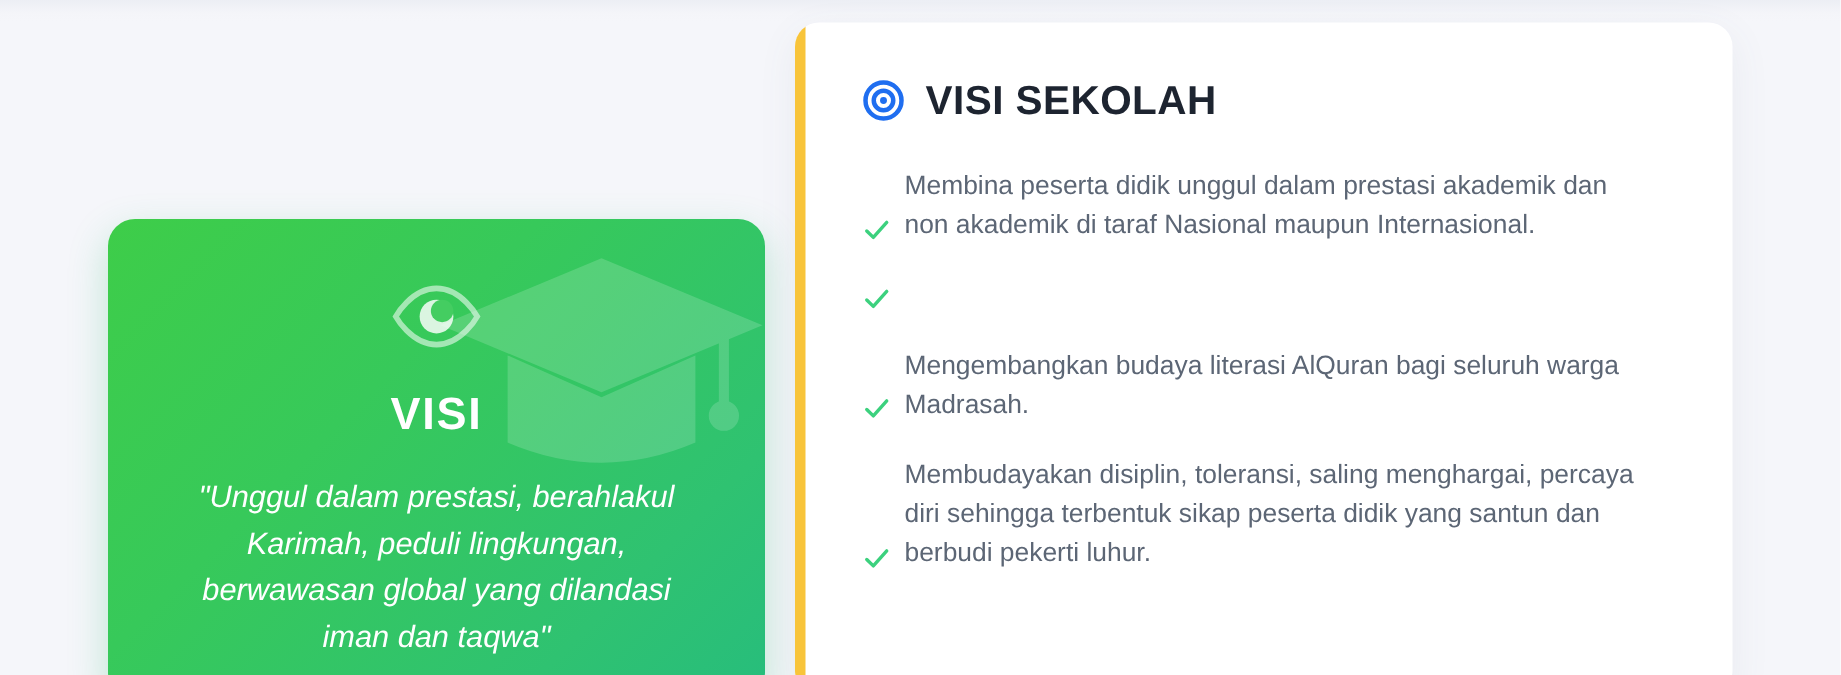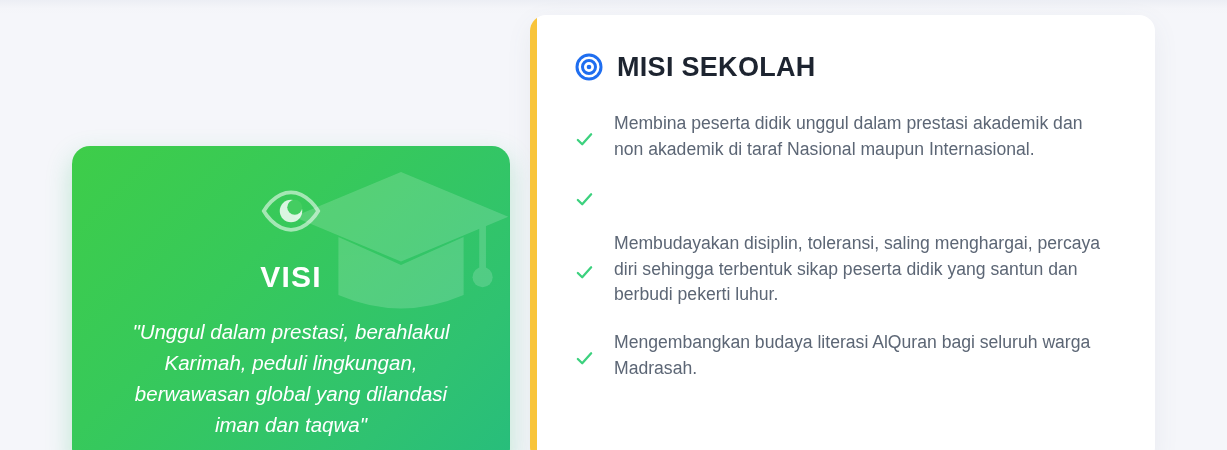--- a/index.html
+++ b/index.html
@@ -130,22 +130,22 @@
     font-weight: bold;
     color: #1d2430;
     letter-spacing: 0.3px;
     line-height: 1;
   }
 
   .misi-list { list-style: none; }
 
   .misi-item {
     display: flex;
-    align-items: center;
-    gap: 20px;
+    align-items: flex-end;
+    gap: 9px;
     margin-bottom: 22px;
   }
 
   .check-icon {
     width: 19px; height: 19px;
     flex: 0 0 19px;
     margin-top: 5px;
     display: block;
   }
 
@@ -192,21 +192,21 @@
     <div class="misi-accent"></div>
 
     <div class="misi-body">
 
       <div class="misi-head">
         <svg class="target-icon" viewBox="0 0 28 28" xmlns="http://www.w3.org/2000/svg">
           <circle cx="14" cy="14" r="12" fill="none" stroke="#1f6ef0" stroke-width="3"></circle>
           <circle cx="14" cy="14" r="6.5" fill="none" stroke="#1f6ef0" stroke-width="3"></circle>
           <circle cx="14" cy="14" r="2.3" fill="#1f6ef0"></circle>
         </svg>
-        <div class="misi-title">MISI SEKOLAH</div>
+        <div class="misi-title">VISI SEKOLAH</div>
       </div>
 
       <ul class="misi-list">
 
         <li class="misi-item">
           <svg class="check-icon" viewBox="0 0 20 20" xmlns="http://www.w3.org/2000/svg">
             <path d="M3 10.5 L7.6 15 L17 4.5" fill="none" stroke="#3cd17e" stroke-width="2.4" stroke-linecap="round" stroke-linejoin="round"></path>
           </svg>
           <div class="misi-text">Membina peserta didik unggul dalam prestasi akademik dan non akademik di taraf Nasional maupun Internasional.</div>
         </li>
@@ -214,27 +214,27 @@
         <li class="misi-item">
           <svg class="check-icon" viewBox="0 0 20 20" xmlns="http://www.w3.org/2000/svg">
             <path d="M3 10.5 L7.6 15 L17 4.5" fill="none" stroke="#3cd17e" stroke-width="2.4" stroke-linecap="round" stroke-linejoin="round"></path>
           </svg>
         </li>
 
         <li class="misi-item">
           <svg class="check-icon" viewBox="0 0 20 20" xmlns="http://www.w3.org/2000/svg">
             <path d="M3 10.5 L7.6 15 L17 4.5" fill="none" stroke="#3cd17e" stroke-width="2.4" stroke-linecap="round" stroke-linejoin="round"></path>
           </svg>
+          <div class="misi-text">Mengembangkan budaya literasi AlQuran bagi seluruh warga Madrasah.</div>
+        </li>
+
+        <li class="misi-item">
+          <svg class="check-icon" viewBox="0 0 20 20" xmlns="http://www.w3.org/2000/svg">
+            <path d="M3 10.5 L7.6 15 L17 4.5" fill="none" stroke="#3cd17e" stroke-width="2.4" stroke-linecap="round" stroke-linejoin="round"></path>
+          </svg>
           <div class="misi-text">Membudayakan disiplin, toleransi, saling menghargai, percaya diri sehingga terbentuk sikap peserta didik yang santun dan berbudi pekerti luhur.</div>
-        </li>
-
-        <li class="misi-item">
-          <svg class="check-icon" viewBox="0 0 20 20" xmlns="http://www.w3.org/2000/svg">
-            <path d="M3 10.5 L7.6 15 L17 4.5" fill="none" stroke="#3cd17e" stroke-width="2.4" stroke-linecap="round" stroke-linejoin="round"></path>
-          </svg>
-          <div class="misi-text">Mengembangkan budaya literasi AlQuran bagi seluruh warga Madrasah.</div>
         </li>
 
       </ul>
     </div>
   </div>
 
 </div>
 
 </body></html>

